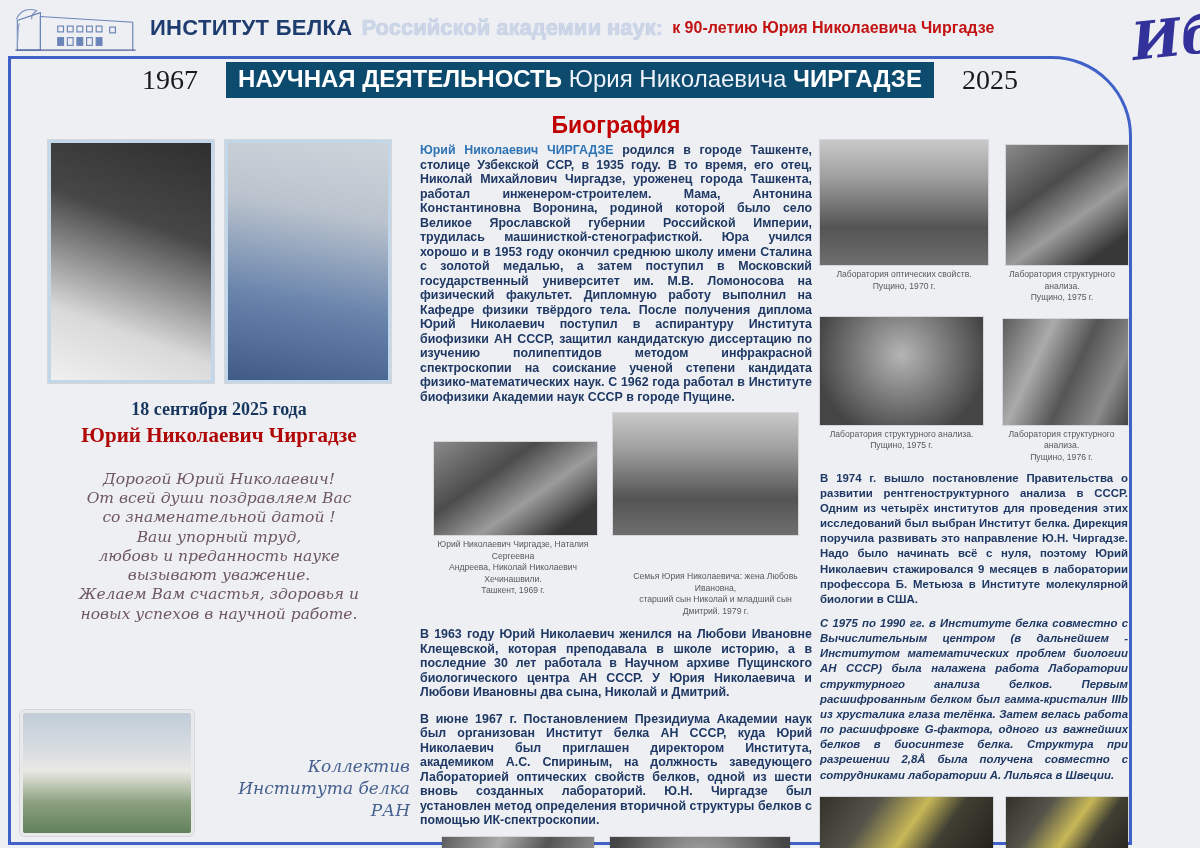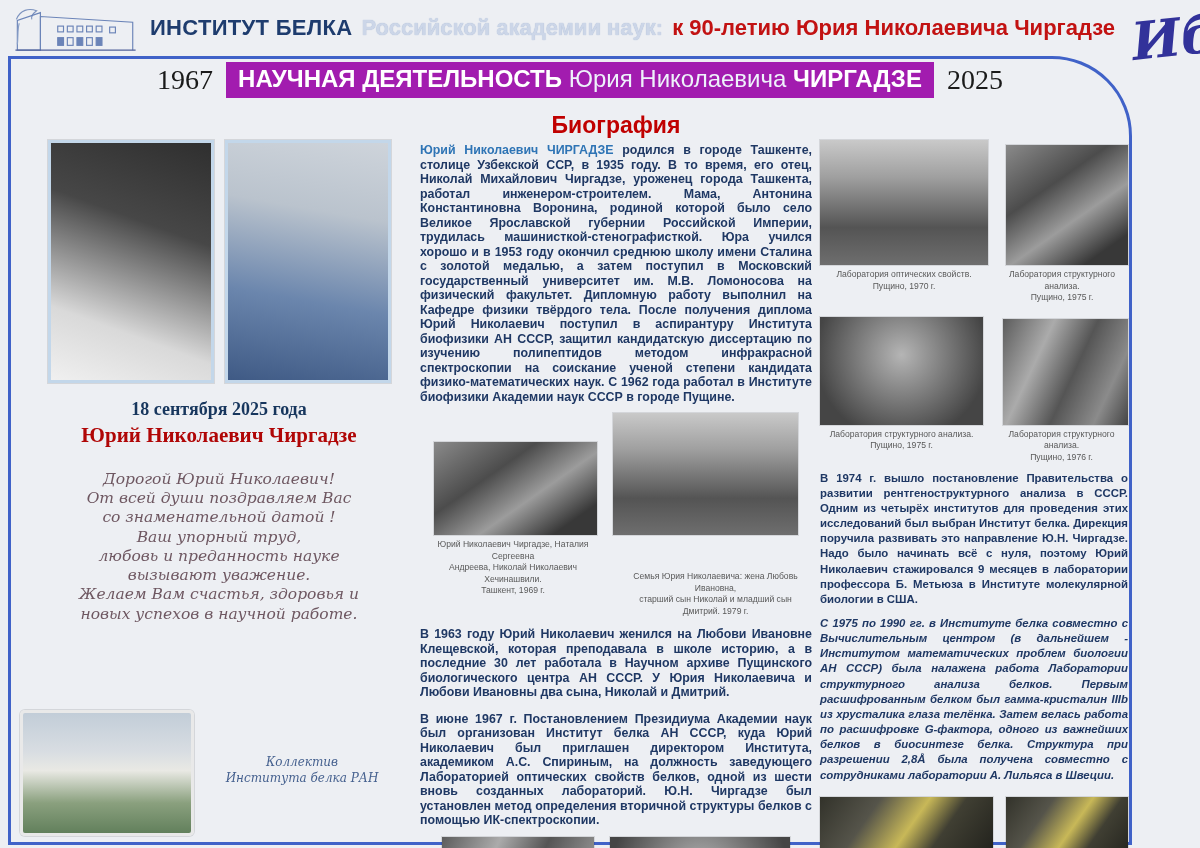--- a/index.html
+++ b/index.html
@@ -8,32 +8,32 @@
     background:#edeff3;
     font-family:"Liberation Sans",sans-serif;
     -webkit-font-smoothing:antialiased;
   }
   
   .header{position:absolute;left:0;top:0;width:1200px;height:56px;}
   .hdr-logo{position:absolute;left:12px;top:4px;width:128px;height:50px;}
   .hdr-title{position:absolute;left:150px;top:0;height:56px;display:flex;align-items:center;gap:9px;white-space:nowrap;}
   .hdr-institute{font-size:22px;font-weight:800;color:#1e3c6e;letter-spacing:.3px;}
   .hdr-academy{font-size:22px;font-weight:700;color:#ccd6e8;text-shadow:0 0 1px #9db0cf;}
-  .hdr-anniv{font-size:22px;font-weight:700;color:#c21212;}
+  .hdr-anniv{font-size:16px;font-weight:700;color:#c21212;}
   .hdr-monogram{position:absolute;right:10px;top:6px;width:58px;height:72px;
     font-family:"DejaVu Serif",serif;font-style:italic;font-weight:700;
     font-size:52px;color:#32329a;transform:rotate(-6deg);line-height:66px;text-align:center;}
   
   .frame{position:absolute;left:8px;top:56px;width:1118px;height:783px;
     border:3px solid #4062c8;border-top-right-radius:80px;}
   
   .banner{position:absolute;left:150px;top:62px;width:860px;height:36px;
-    display:flex;align-items:center;justify-content:center;gap:13px;}
+    display:flex;align-items:center;justify-content:center;gap:28px;}
   .banner .year{font-family:"Liberation Serif",serif;font-size:28px;color:#1a1a1a;}
-  .banner-box{background:#a21caf;color:#fff;padding:3px 12px 5px 12px;white-space:nowrap;}
+  .banner-box{background:#0c4a6e;color:#fff;padding:3px 12px 5px 12px;white-space:nowrap;}
   .banner-box .b1{font-size:24px;font-weight:800;}
   .banner-box .b2{font-size:24px;font-weight:400;color:#eef2fb;}
   .banner-box .b3{font-size:24px;font-weight:800;}
   
   .sect-title{position:absolute;left:420px;top:112px;width:392px;text-align:center;
     font-size:23px;font-weight:800;color:#c00000;}
   
   .ph{box-shadow:0 0 0 1px rgba(0,0,0,.10);}
   .ph.bw-a{background:linear-gradient(145deg,#8a8a8a,#4c4c4c 35%,#9c9c9c 60%,#383838 85%);}
   .ph.bw-b{background:linear-gradient(115deg,#5c5c5c,#ababab 30%,#555 55%,#8b8b8b 80%,#444);}
@@ -51,22 +51,22 @@
   .l-date{margin-top:16px;text-align:center;font-size:18px;font-weight:800;color:#17365d;
     font-family:"Liberation Serif",serif;}
   .l-name{margin-top:3px;text-align:center;font-size:21px;font-weight:800;color:#b00606;
     font-family:"Liberation Serif",serif;}
   .l-titles{margin-top:4px;text-align:center;font-size:16.5px;font-weight:800;color:#1f4e79;
     line-height:1.45;font-family:"Liberation Serif",serif;}
   .l-greet{margin-top:22px;text-align:center;font-family:"DejaVu Serif",serif;font-style:italic;
     font-size:15.5px;color:#6e5761;line-height:1.24;}
   .l-bottom{position:absolute;left:-8px;top:570px;width:390px;display:flex;align-items:flex-start;}
   .building-photo{width:168px;height:120px;border:3px solid #e9e9e9;border-radius:5px;flex:none;}
-  .l-sign{flex:1;margin-top:45px;text-align:center;font-family:"DejaVu Serif",serif;font-style:italic;
-    font-size:12px;color:#46618f;line-height:1.3;white-space:pre-line;}
+  .l-sign{flex:1;margin-top:45px;text-align:right;font-family:"DejaVu Serif",serif;font-style:italic;
+    font-size:17px;color:#46618f;line-height:1.3;white-space:pre-line;}
   
   .col-mid{position:absolute;left:420px;top:143px;width:392px;}
   .mid-par{font-size:12.4px;font-weight:700;color:#1f3864;text-align:justify;line-height:1.17;}
   .mid-par .lead{color:#2e74b5;}
   .mid-row{display:flex;justify-content:center;align-items:flex-end;gap:16px;margin-top:9px;}
   .mid-caps{display:flex;justify-content:center;gap:16px;margin-top:4px;}
   .m-p2{margin-top:10px;}
   .m-p3{margin-top:12px;}
   
   .col-right{position:absolute;left:820px;top:140px;width:308px;}

